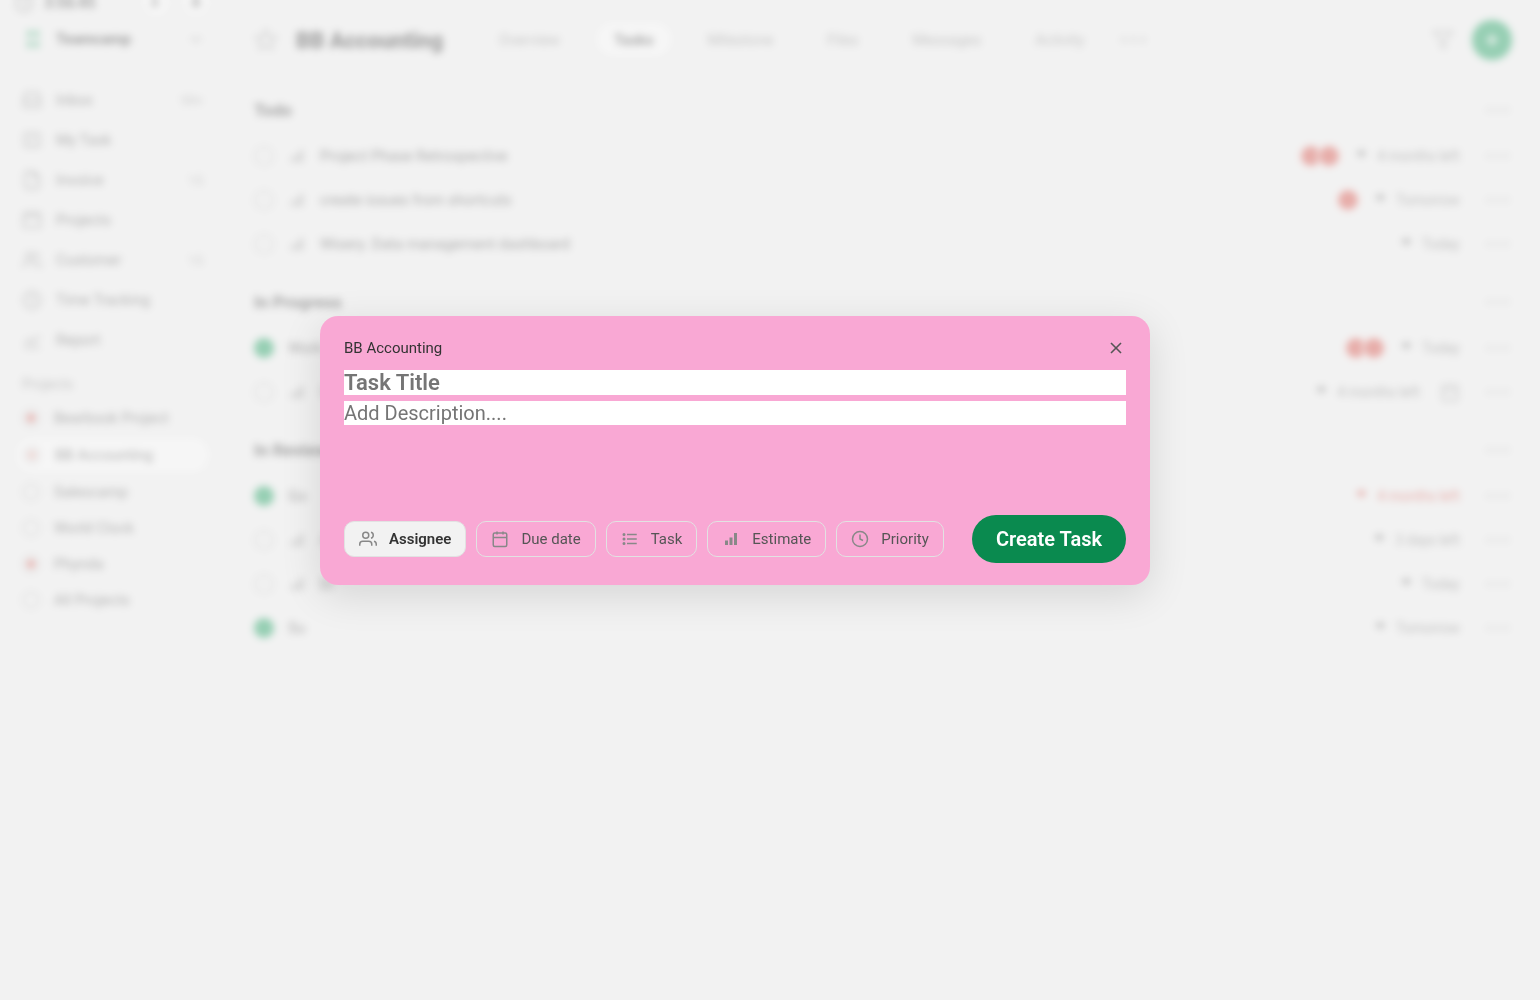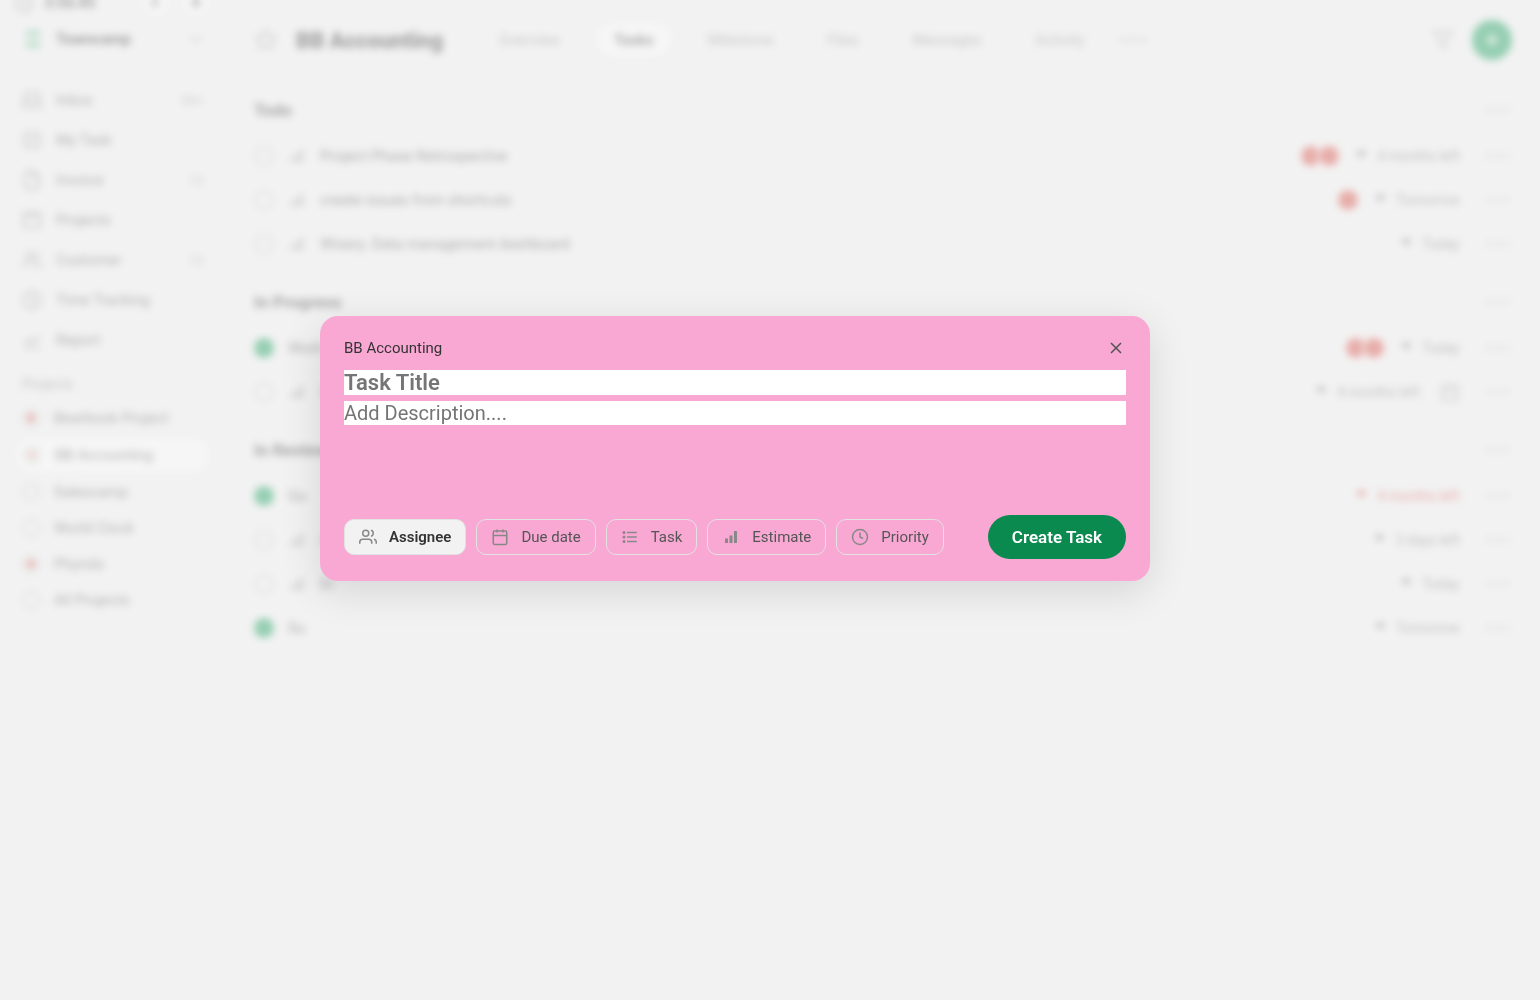--- a/index.html
+++ b/index.html
@@ -64,21 +64,21 @@
 .modal { position: absolute; left: 320px; top: 316px; width: 830px; background: #f9a8d4; border-radius: 18px; box-shadow: 0 10px 40px rgba(0,0,0,.12); padding: 22px 24px; }
 .modal-header { display: flex; align-items: center; margin-bottom: 12px; }
 .modal-breadcrumb { color: #333; font-size: 15px; flex: 1; }
 .modal-close { width: 20px; height: 20px; color: #555; cursor: pointer; }
 .modal-title-input { font-size: 22px; font-weight: 600; color: #222; border: none; outline: none; width: 100%; margin-bottom: 6px; }
 .modal-desc-input { font-size: 20px; color: #555; border: none; outline: none; width: 100%; margin-bottom: 90px; }
 .modal-footer { display: flex; align-items: center; gap: 10px; }
 .chip { display: flex; align-items: center; gap: 12px; padding: 8px 14px; border: 1px solid #e2e2e2; border-radius: 10px; cursor: pointer; font-size: 15px; color: #555; }
 .chip.active { background: #f2f2f2; border-color: #e2e2e2; font-weight: 600; color: #333; }
 .chip-icon { width: 18px; height: 18px; color: #888; }
-.create-btn { margin-left: auto; background: #0a8a4f; color: #fff; border: none; padding: 12px 24px; border-radius: 24px; font-size: 17px; font-weight: 600; cursor: pointer; }
+.create-btn { margin-left: auto; background: #0a8a4f; color: #fff; border: none; padding: 12px 24px; border-radius: 24px; font-size: 20px; font-weight: 600; cursor: pointer; }
 </style>
 </head>
 <body>
 
 <div class="blurred">
 
   <div class="sidebar">
     <div class="workspace-select">
       <svg class="workspace-logo" viewBox="0 0 24 24" fill="currentColor">
           <path d="M7 3l5 4-5 4V3zm10 0v8l-5-4 5-4zM7 13l5 4-5 4v-8zm10 0v8l-5-4 5-4z"></path>

